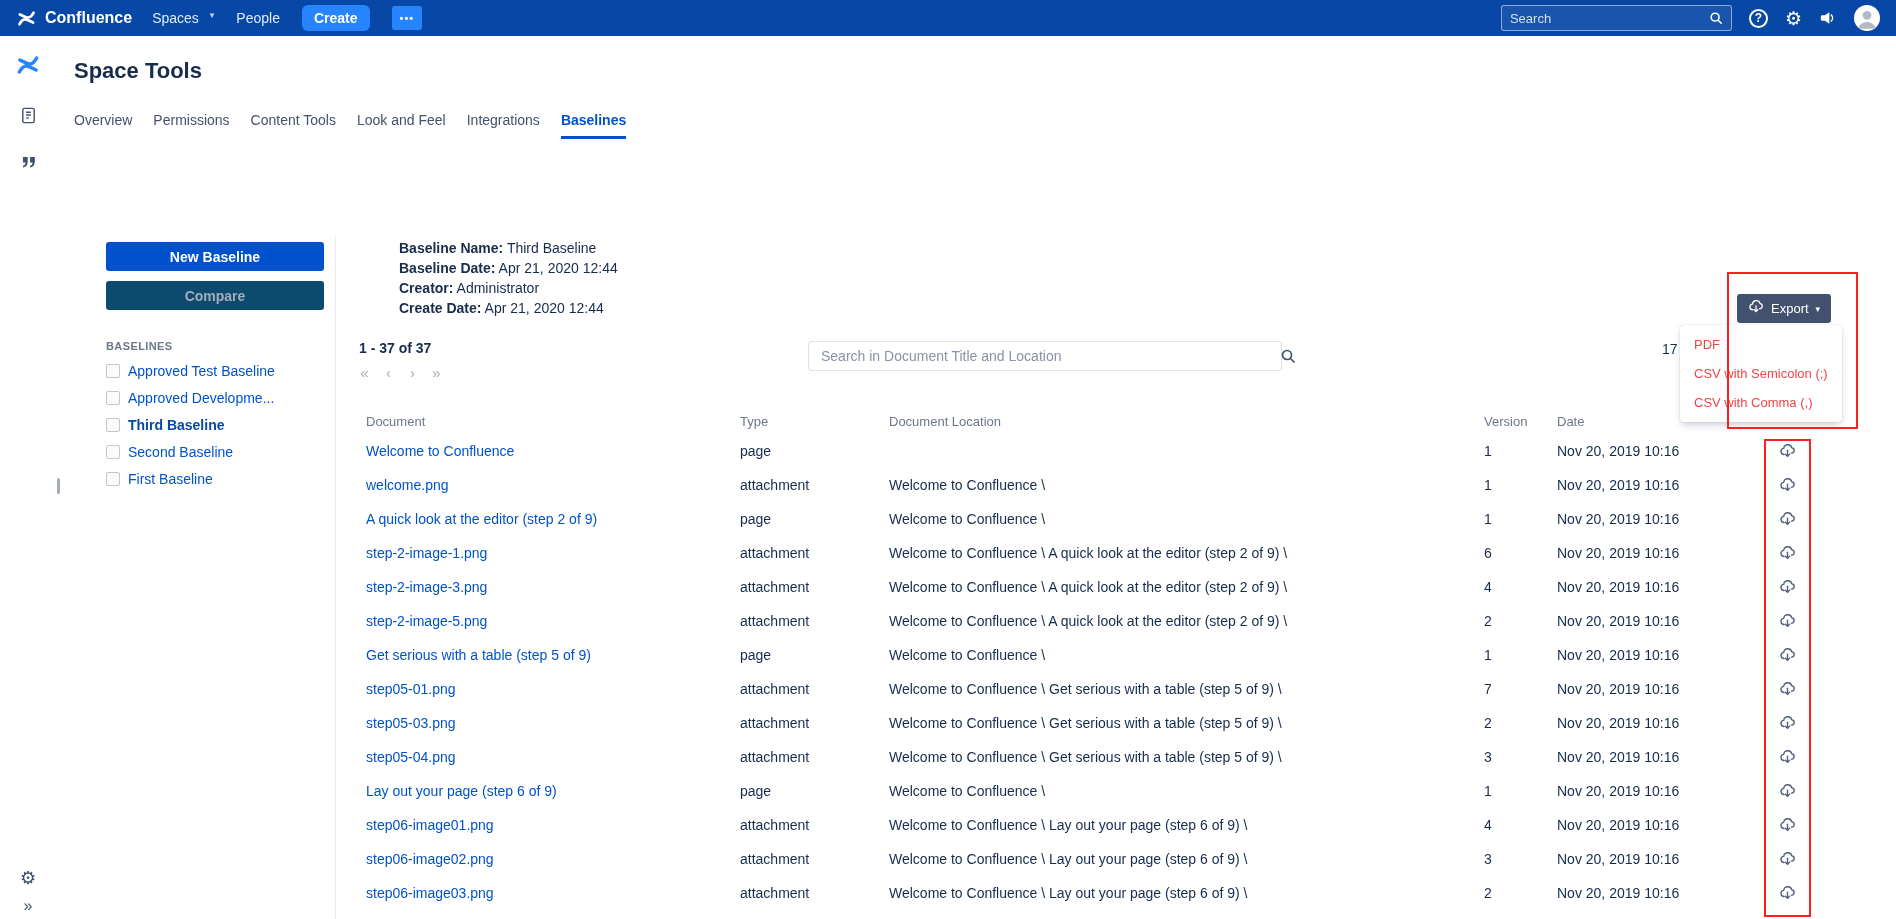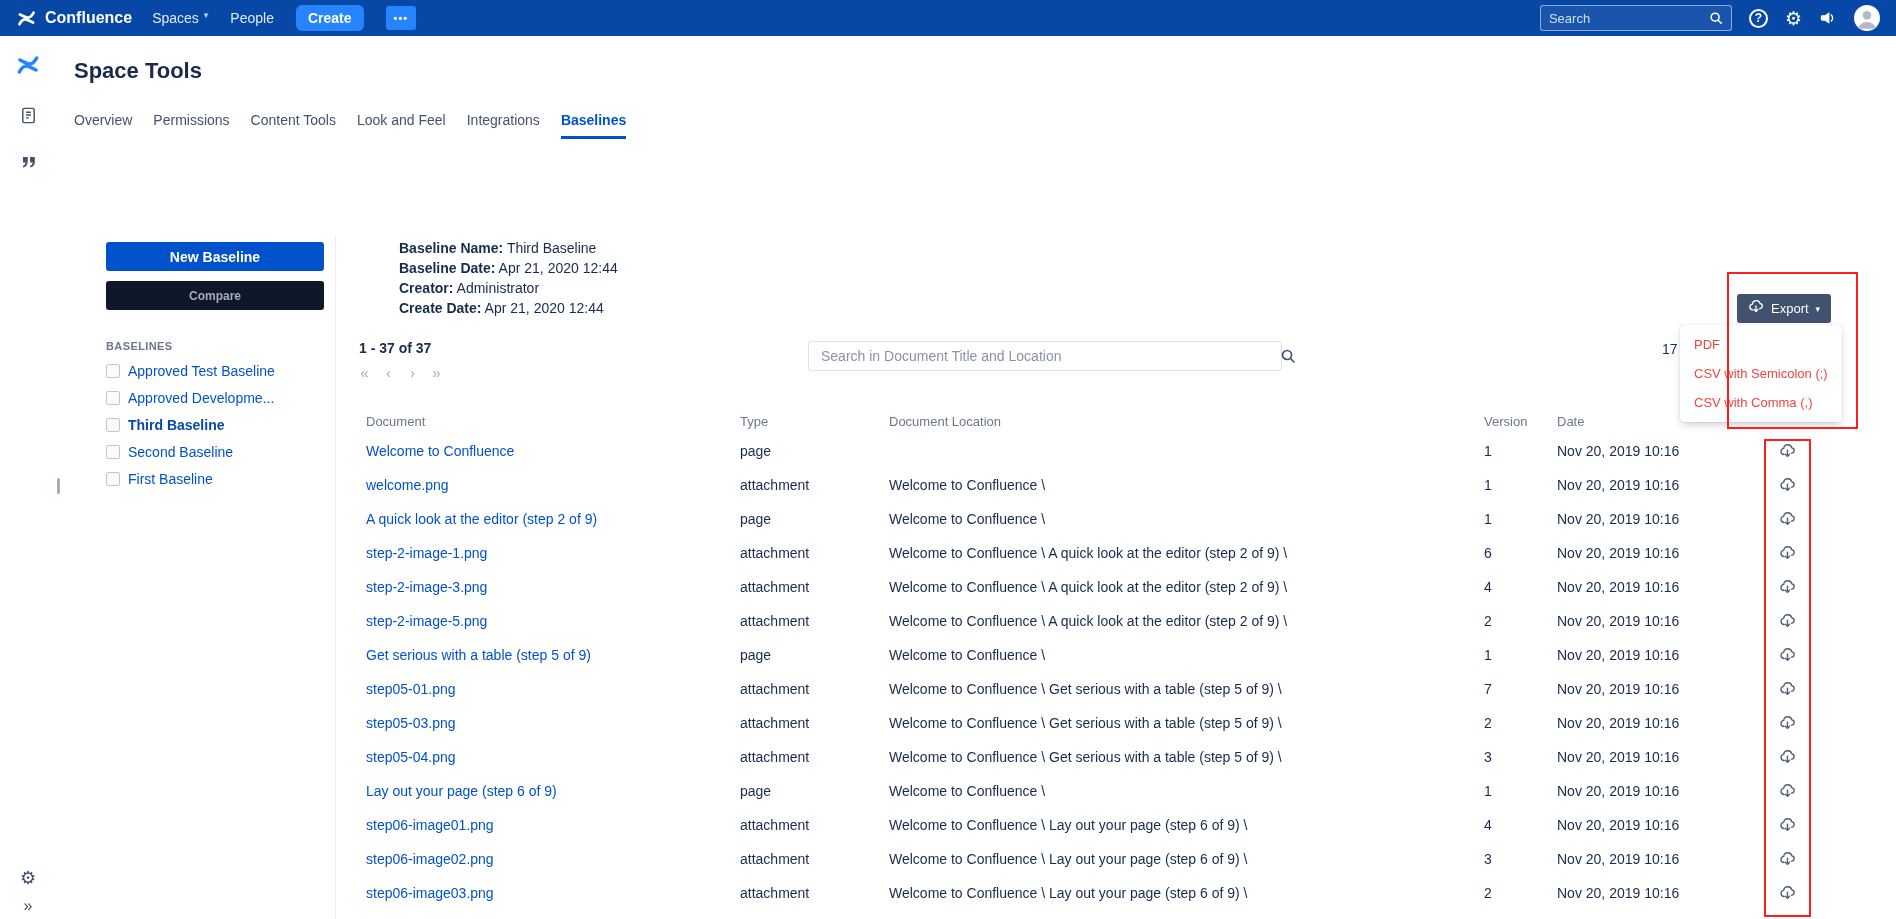--- a/index.html
+++ b/index.html
@@ -6,26 +6,26 @@
   html,body{width:1896px;height:919px;}
   body{font-family:"Liberation Sans",sans-serif;background:#fff;color:#172B4D;overflow:hidden;position:relative;}
   a{text-decoration:none;cursor:pointer;}
   button{font-family:inherit;cursor:pointer;}
 
   
   .topbar{position:absolute;top:0;left:0;right:0;height:36px;background:#0747A6;display:flex;align-items:center;padding:0 16px;gap:20px;z-index:20;}
   .brand{display:flex;align-items:center;gap:8px;color:#fff;font-weight:bold;font-size:16px;cursor:pointer;}
   .brand .logo{display:flex;color:#fff;}
   .top-nav{display:flex;align-items:center;gap:22px;}
-  .nav-link{color:#DEEBFF;font-size:14px;display:flex;align-items:flex-start;gap:5px;}
+  .nav-link{color:#DEEBFF;font-size:14px;display:flex;align-items:flex-start;gap:11px;}
   .nav-link .chev{font-size:9px;opacity:.85;}
   .create-btn{background:#2684FF;color:#fff;border:none;border-radius:6px;font-size:14px;font-weight:bold;padding:5px 12px;}
   .more-btn{background:#2684FF;color:#fff;border:none;border-radius:3px;font-size:11px;padding:6px 8px;letter-spacing:1px;font-weight:bold;}
   .top-right{margin-left:auto;display:flex;align-items:center;gap:17px;}
-  .top-search{display:flex;align-items:center;border:1px solid rgba(255,255,255,.5);border-radius:3px;height:26px;width:192px;padding:0 8px;background:rgba(255,255,255,.08);}
+  .top-search{display:flex;align-items:center;border:1px solid rgba(255,255,255,.5);border-radius:3px;height:26px;width:231px;padding:0 8px;background:rgba(255,255,255,.08);}
   .top-search input{flex:1;background:transparent;border:none;outline:none;color:#fff;font-size:13px;font-family:inherit;min-width:0;}
   .top-search input::placeholder{color:rgba(255,255,255,.8);}
   .top-search .mag{color:#fff;display:flex;}
   .help-circle{width:19px;height:19px;border:2px solid #fff;border-radius:50%;display:flex;align-items:center;justify-content:center;font-size:12px;font-weight:bold;color:#fff;cursor:pointer;}
   .gear-glyph{font-size:19px;color:#fff;line-height:1;cursor:pointer;}
   .horn{color:#fff;display:flex;cursor:pointer;}
   .avatar{width:26px;height:26px;border-radius:50%;background:#fff;display:flex;align-items:flex-end;justify-content:center;overflow:hidden;cursor:pointer;}
 
   
   .app-sidebar{position:absolute;top:36px;left:0;bottom:0;width:56px;background:#fff;display:flex;flex-direction:column;align-items:center;padding-top:16px;gap:28px;z-index:10;}
@@ -38,21 +38,21 @@
   
   .main{position:absolute;left:56px;top:36px;right:0;bottom:0;}
   .page-title{position:absolute;left:18px;top:22px;font-size:22px;font-weight:600;color:#172B4D;}
   .tabs{position:absolute;left:18px;top:76px;display:flex;gap:21px;}
   .tab{font-size:14px;color:#42526E;padding-bottom:8px;}
   .tab.active{color:#0052CC;font-weight:bold;border-bottom:3px solid #0052CC;}
 
   
   .left-panel{position:absolute;left:50px;top:206px;width:218px;}
   .btn-primary{display:block;width:100%;height:29px;background:#0052CC;color:#fff;font-weight:bold;font-size:14px;border:none;border-radius:3px;}
-  .btn-disabled{display:block;width:100%;height:29px;background:#0f172a;color:#A5ADBA;font-weight:600;font-size:12px;border:none;border-radius:3px;margin-top:10px;cursor:default;}
+  .btn-disabled{display:block;width:100%;height:29px;background:#0c4a6e;color:#A5ADBA;font-weight:600;font-size:14px;border:none;border-radius:3px;margin-top:10px;cursor:default;}
   .panel-heading{margin-top:30px;font-size:11px;font-weight:bold;color:#6B778C;letter-spacing:.4px;}
   .baseline-item{display:flex;align-items:center;gap:8px;margin-top:11px;}
   .checkbox{width:14px;height:14px;border:1px solid #C1C7D0;background:#FAFBFC;border-radius:2px;flex:none;cursor:pointer;}
   .baseline-link{font-size:14px;color:#0052CC;white-space:nowrap;}
   .baseline-link.selected{font-weight:bold;color:#0747A6;}
   .panel-divider{position:absolute;left:279px;top:200px;bottom:0;width:1px;background:#EBECF0;}
 
   
   .details{position:absolute;left:303px;top:202px;font-size:14px;line-height:20px;margin-left:40px;}
   .detail-row b{font-weight:bold;}

